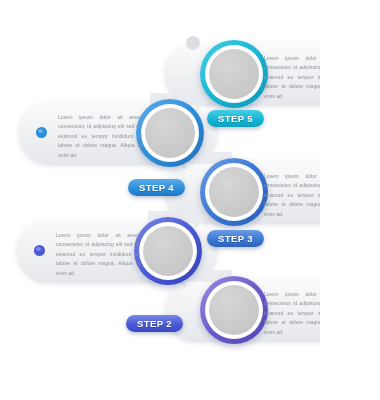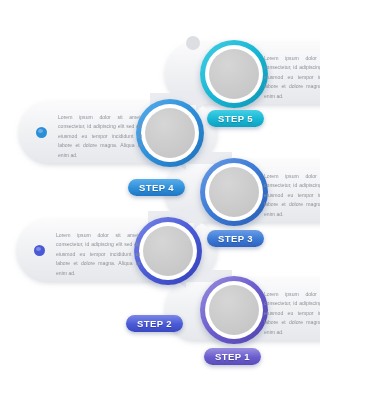--- a/index.html
+++ b/index.html
@@ -201,19 +201,17 @@
     <div class="desc" style="left:56px;">Lorem ipsum dolor sit amet, consectetur, id adipiscing elit sed do eiusmod eu tempor incididunt ut labore et dolore magna. Aliqua ut enim ad.</div>
     <div class="dot" style="left:34px; background:#4a5ad6;"></div>
   </div>
 
   <div class="step-row row-r" style="top:272px;">
     <div class="circle-wrap" style="left:200px;">
       <div class="ring" style="background:linear-gradient(135deg,#9a8fe0 0%,#6a5ccd 50%,#5042ae 100%);"></div>
       <div class="ring-inner-gap"></div>
       <div class="disc"></div>
     </div>
-    <div class="badge" style="left:204px; top:76px;
-         background:linear-gradient(180deg,#9a8fe0 0%,#6a5ccd 55%,#5a4cb8 100%);">STEP 1</div>
     <div class="desc" style="left:264px;">Lorem ipsum dolor sit amet, consectetur, id adipiscing elit sed do eiusmod eu tempor incididunt ut labore et dolore magna. Aliqua ut enim ad.</div>
     <div class="dot" style="left:332px; background:#6a5ccd;"></div>
   </div>
 
 </div>
 
 </body></html>

